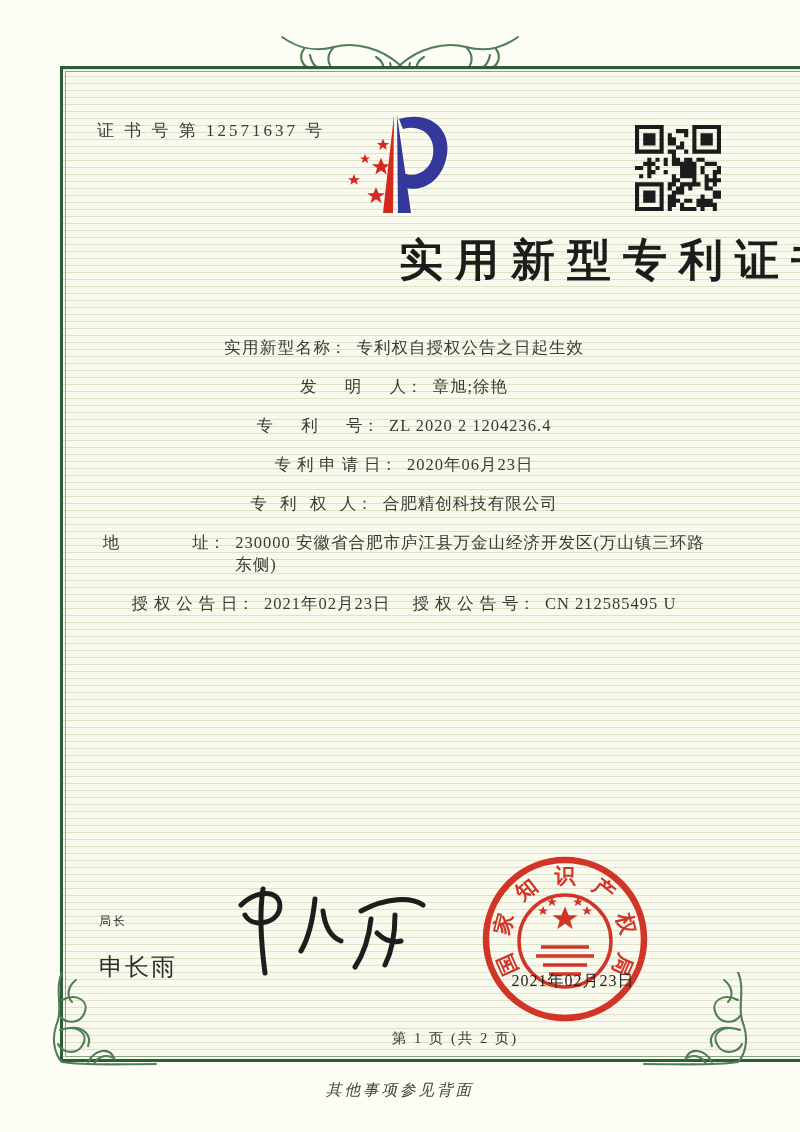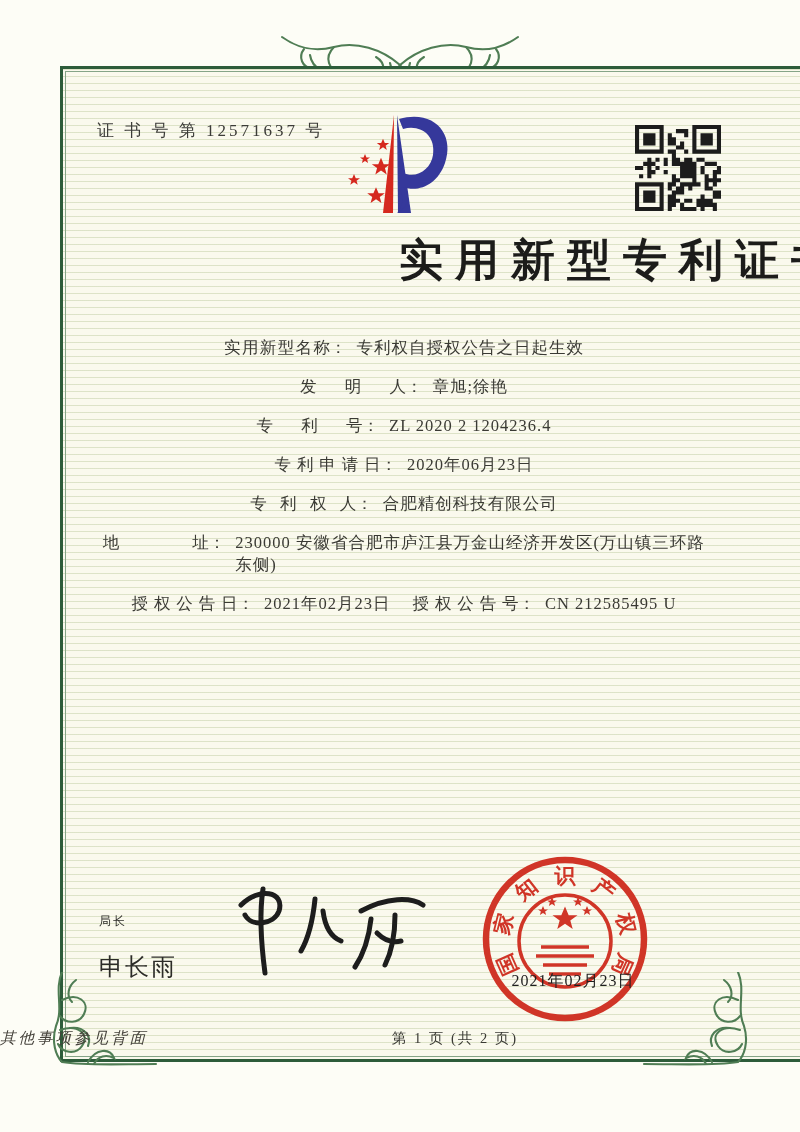--- a/index.html
+++ b/index.html
@@ -57,22 +57,22 @@
   .seal { position:absolute; left:416px; top:784px; width:172px; height:172px; }
   .seal-date {
     position:absolute; left:430px; top:902px; width:160px;
     font-size:16px; color:#1f1f1f; letter-spacing:1px; text-align:center; z-index:3;
   }
   .page-ind {
     position:absolute; left:0; top:960px; width:100%;
     text-align:center; font-size:14.5px; color:#3a3a34; letter-spacing:2px;
   }
   .back-note {
-    position:absolute; left:0; top:1028px; width:100%;
-    text-align:left; font-size:15.5px; font-style:italic; color:#44413a; letter-spacing:3px;
+    position:absolute; left:0; top:1080px; width:100%;
+    text-align:center; font-size:15.5px; font-style:italic; color:#44413a; letter-spacing:3px;
   }
   .flourish-top { position:absolute; left:278px; top:32px; width:244px; height:66px; }
   .flourish-bl  { position:absolute; left:46px;  top:972px; width:112px; height:102px; }
   .flourish-br  { position:absolute; left:642px; top:972px; width:112px; height:102px; transform:scaleX(-1); }
   svg { display:block; }
 </style>
 </head>
 <body>
 
 <svg class="flourish-top" viewBox="0 0 240 66">

